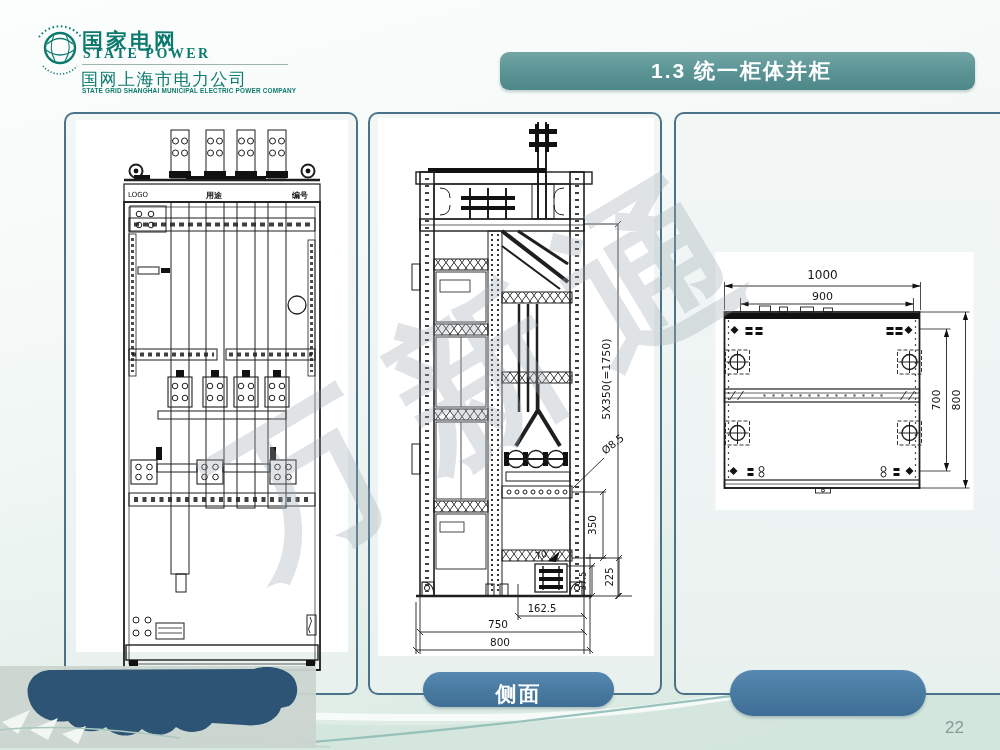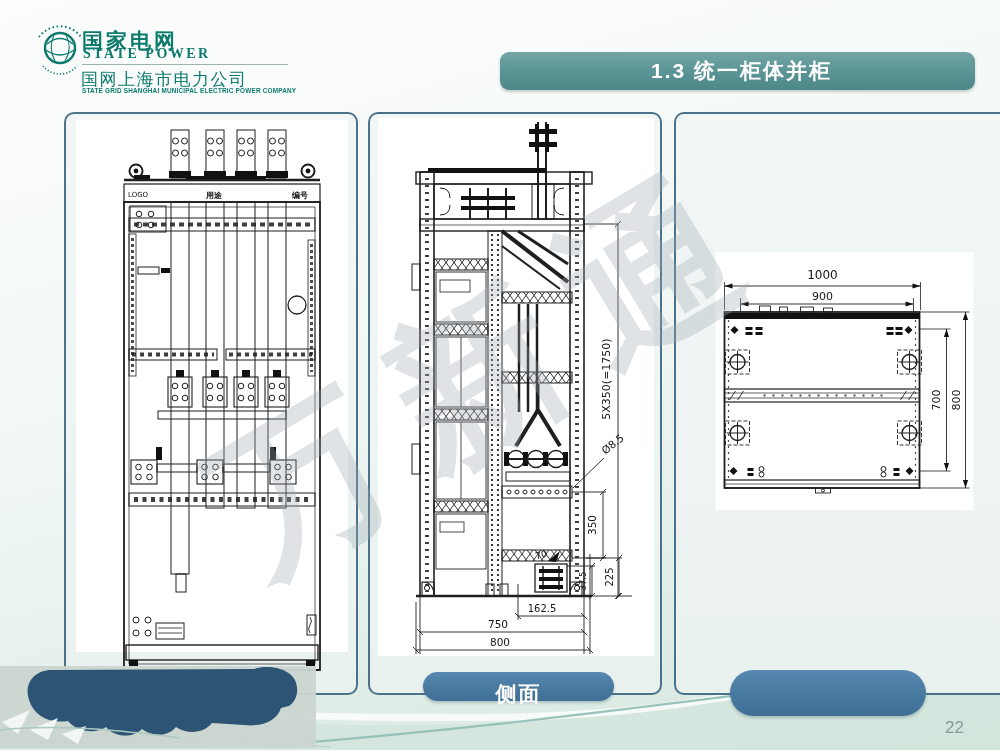--- a/index.html
+++ b/index.html
@@ -33,21 +33,21 @@
   .watermark{
     left:180px;top:250px;width:720px;height:180px;z-index:3;pointer-events:none;
     transform:rotate(-31deg);transform-origin:50% 50%;
     font-size:168px;font-weight:bold;color:rgba(158,170,178,.33);
     letter-spacing:34px;white-space:nowrap;line-height:180px;
   }
   
   .wave{left:0;top:635px;width:1000px;height:115px;z-index:1;}
   .blobzone{left:0;top:658px;width:332px;height:92px;z-index:5;}
   .pill{
-    height:29px;border-radius:22px;z-index:5;
+    height:35px;border-radius:22px;z-index:5;
     background:linear-gradient(180deg,#5688b1 0%,#48799f 55%,#3f6f96 100%);
     box-shadow:0 2px 3px rgba(60,90,110,.3);
     color:#fff;font-size:21px;font-weight:bold;text-align:center;line-height:44px;letter-spacing:2px;
   }
   .pill-side{left:423px;top:672px;width:191px;}
   .pill-top{left:730px;top:670px;width:196px;height:46px;border-radius:23px;}
   .pagenum{left:945px;top:718px;font-size:17px;font-weight:normal;color:#8b9899;z-index:6;}
   
   .dim{font-family:"DejaVu Sans",sans-serif;fill:#141414;stroke:none;}
   .k{fill:#111;stroke:none;}

